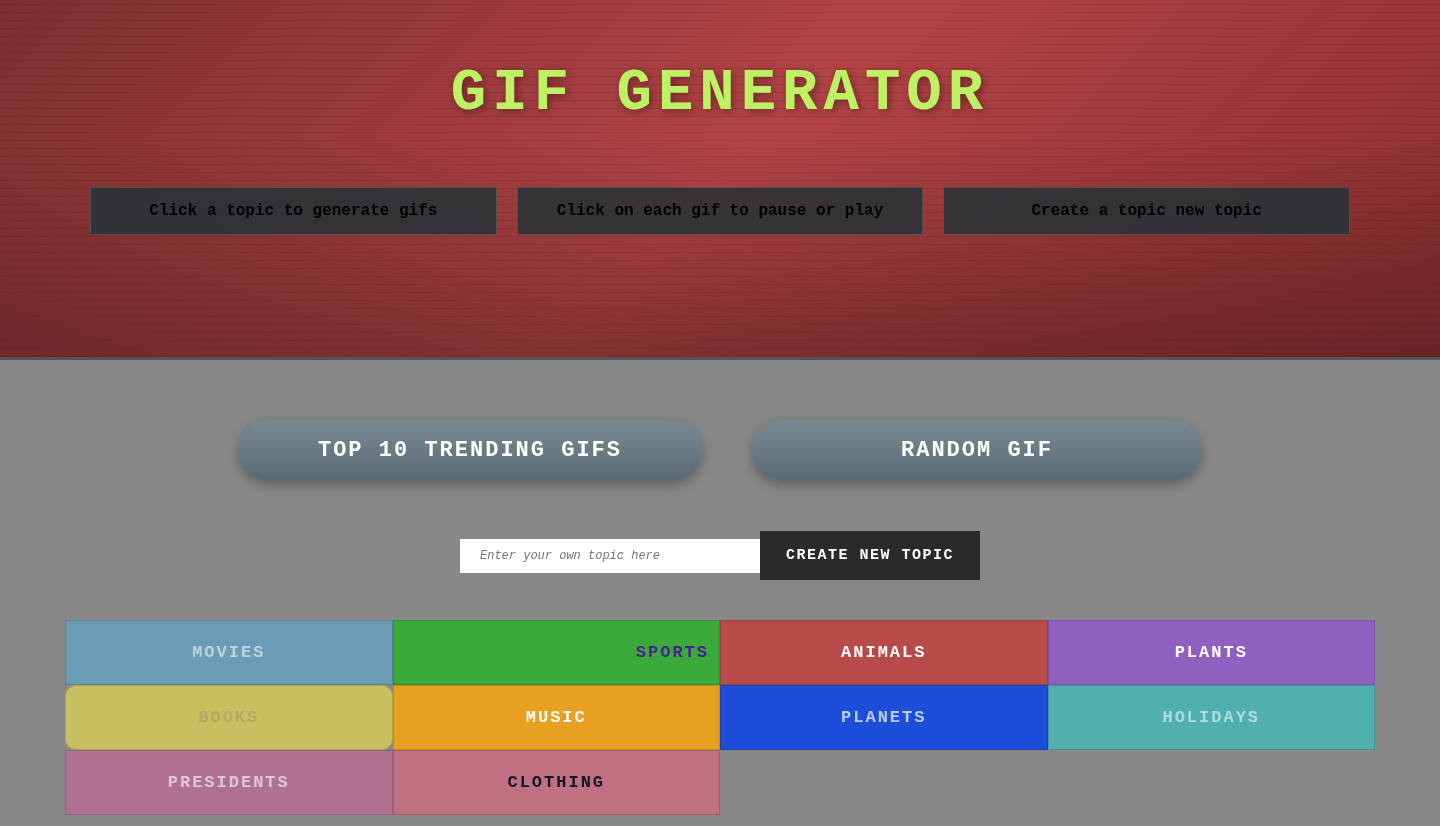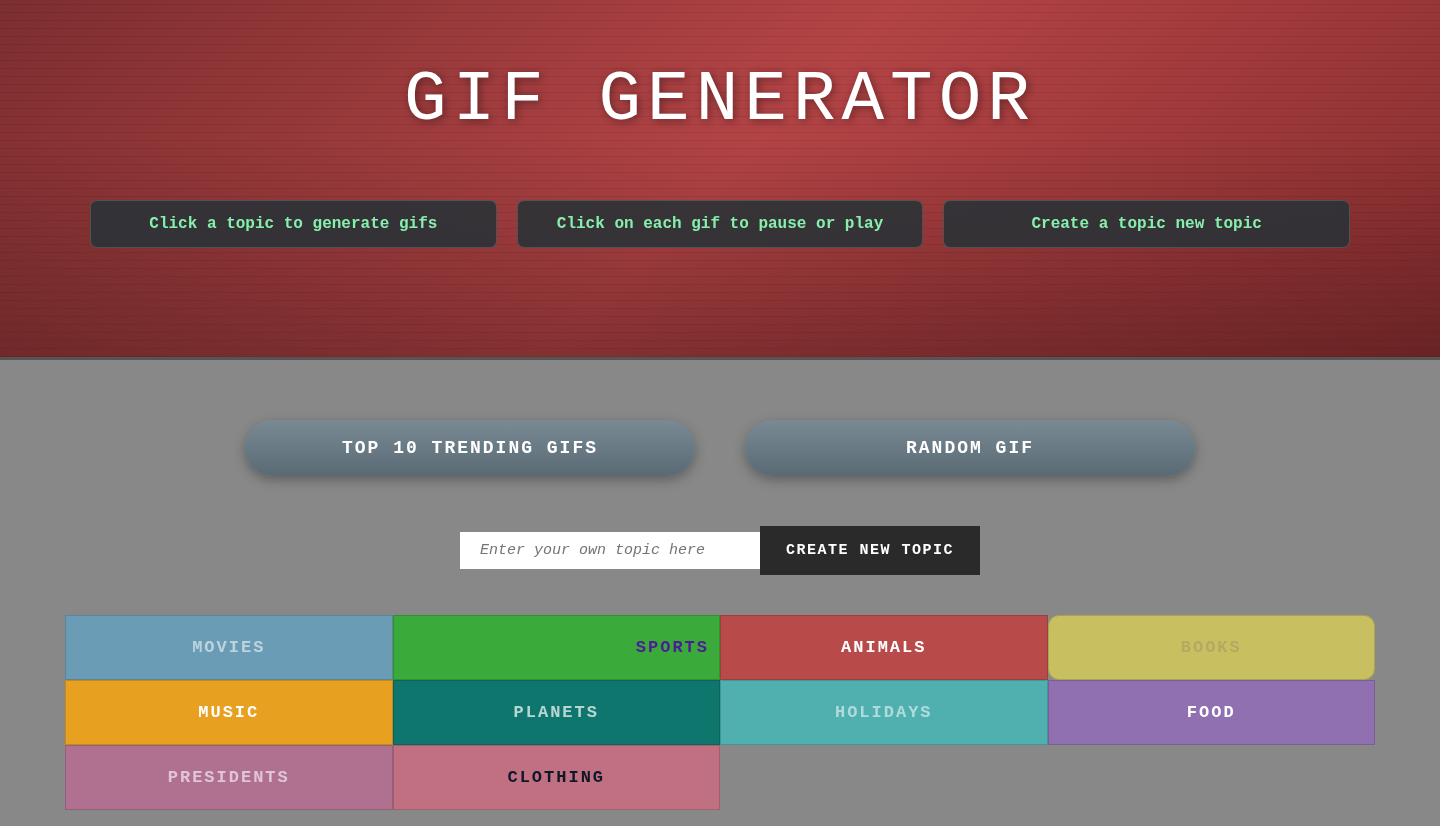--- a/index.html
+++ b/index.html
@@ -48,44 +48,44 @@
     }
 
     #header-title {
       position: relative;
       text-align: center;
       padding-top: 60px;
       z-index: 2;
     }
 
     #header-title h1 {
-      font-size: 71px;
-      font-weight: 400;
-      color: #ffffff;
+      font-size: 59px;
+      font-weight: 700;
+      color: #bef264;
       letter-spacing: 6px;
       text-transform: uppercase;
       font-family: 'Courier New', Courier, monospace;
       text-shadow: 2px 2px 8px rgba(0,0,0,0.4);
     }
 
     #header-instructions {
       position: relative;
       z-index: 2;
       display: flex;
       justify-content: center;
       gap: 20px;
       margin-top: 60px;
       padding: 0 90px;
     }
 
     .instruction-badge {
       background-color: rgba(40,50,55,0.88);
-      color: #86efac;
+      color: #000000;
       padding: 14px 28px;
-      border-radius: 7px;
+      border-radius: 2px;
       font-size: 16px;
       font-weight: bold;
       font-family: 'Courier New', Courier, monospace;
       text-align: center;
       flex: 1;
       max-width: 430px;
       border: 1.5px solid rgba(255,255,255,0.15);
     }
 
     
@@ -102,42 +102,42 @@
       padding: 20px 0;
       margin-bottom: 20px;
     }
 
     .main-btn {
       background: linear-gradient(to bottom, #7a8a94, #5a6a74);
       color: white;
       border: none;
       border-radius: 50px;
       padding: 18px 80px;
-      font-size: 18px;
+      font-size: 22px;
       font-weight: 900;
       font-family: 'Courier New', Courier, monospace;
       letter-spacing: 2px;
       text-transform: uppercase;
       cursor: pointer;
       box-shadow: 0 4px 12px rgba(0,0,0,0.3);
       min-width: 450px;
     }
 
     
     #topic-row {
       display: flex;
       justify-content: center;
       align-items: center;
       margin: 30px 0 40px 0;
     }
 
     #topic-input {
       width: 300px;
       padding: 10px 20px;
-      font-size: 15px;
+      font-size: 12px;
       font-family: 'Courier New', Courier, monospace;
       border: none;
       background: white;
       color: #aaa;
       outline: none;
       font-style: italic;
     }
 
     #create-topic-btn {
       background-color: #2a2a2a;
@@ -173,21 +173,21 @@
       border: 1px solid rgba(0,0,0,0.15);
     }
 
     .topic-movies   { background-color: #6a9db5; color: rgba(255,255,255,0.55); }
     .topic-sports   { background-color: #3aaa3a; color: #4c1d95; text-align: right; }
     .topic-weather  { background-color: #c2b060; color: rgba(255,255,255,0.55); }
     .topic-animals  { background-color: #b84a4a; color: white; }
     .topic-plants   { background-color: #9060c0; color: white; }
     .topic-books    { background-color: #c8c060; color: rgba(180,160,100,0.8); border-radius: 11px; }
     .topic-music    { background-color: #e8a020; color: white; }
-    .topic-planets  { background-color: #0f766e; color: rgba(255,255,255,0.7); }
+    .topic-planets  { background-color: #1d4ed8; color: rgba(255,255,255,0.7); }
     .topic-holidays { background-color: #50b0b0; color: rgba(255,255,255,0.55); }
     .topic-food     { background-color: #9070b0; color: white; }
     .topic-presidents { background-color: #b07090; color: rgba(255,255,255,0.6); text-align: center; }
     .topic-clothing { background-color: #c07080; color: #0f172a; }
   </style>
 </head>
 <body>
 
 <div id="header">
   <div id="header-bg"></div>
@@ -210,22 +210,22 @@
 
   <div id="topic-row">
     <input id="topic-input" type="text" placeholder="Enter your own topic here" style="">
     <button id="create-topic-btn">CREATE NEW TOPIC</button>
   </div>
 
   <div id="topics-grid">
   <div class="topic-cell topic-movies">MOVIES</div>
       <div class="topic-cell topic-sports">SPORTS</div>
       <div class="topic-cell topic-animals">ANIMALS</div>
+      <div class="topic-cell topic-plants">PLANTS</div>
       <div class="topic-cell topic-books">BOOKS</div>
       <div class="topic-cell topic-music">MUSIC</div>
       <div class="topic-cell topic-planets">PLANETS</div>
       <div class="topic-cell topic-holidays">HOLIDAYS</div>
-      <div class="topic-cell topic-food">FOOD</div>
       <div class="topic-cell topic-presidents">PRESIDENTS</div>
       <div class="topic-cell topic-clothing">CLOTHING</div>
     </div>
 
 </div>
 
 </body></html>

